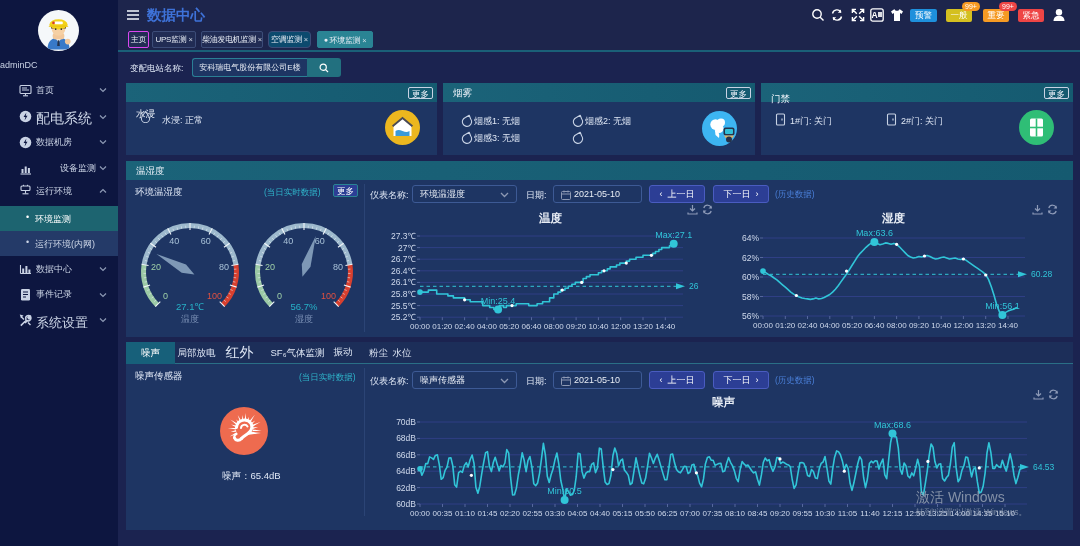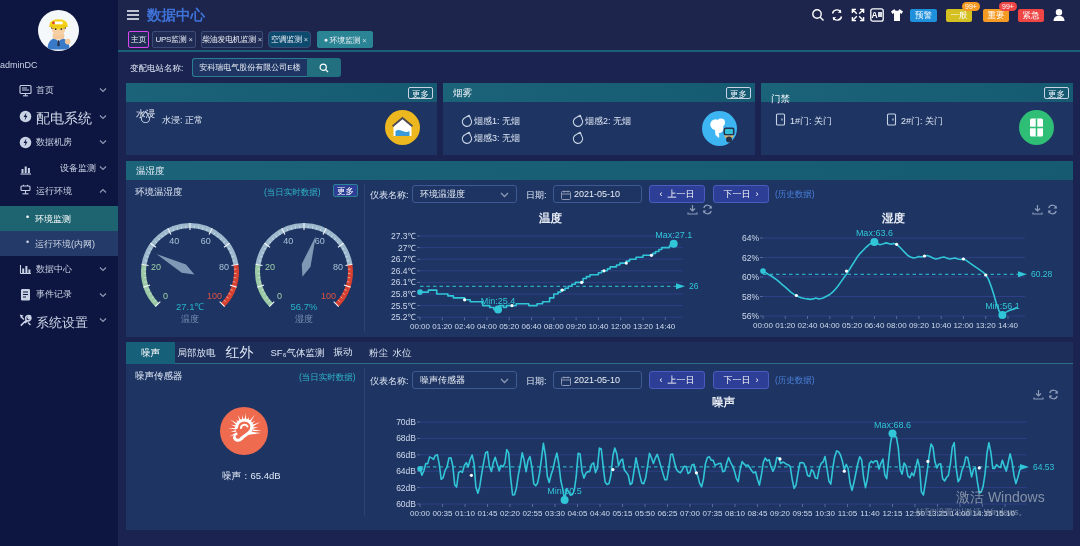--- a/index.html
+++ b/index.html
@@ -650,13 +650,13 @@
     <circle cx="412.0" cy="50.9" r="1.6" fill="#ffffff"></circle>
     <circle cx="476.3" cy="63.2" r="1.6" fill="#ffffff"></circle>
     <circle cx="559.9" cy="53.4" r="1.6" fill="#ffffff"></circle>
     <circle cx="611.3" cy="59.9" r="1.6" fill="#ffffff"></circle>
     <circle cx="524.5" cy="25.5" r="4" fill="#31c5d8"></circle>
     <text x="524.5" y="19.5" text-anchor="middle" font-size="9" fill="#31c5d8">Max:68.6</text>
     <circle cx="196.6" cy="91.9" r="4" fill="#31c5d8"></circle>
     <text x="196.6" y="85.9" text-anchor="middle" font-size="9" fill="#31c5d8">Min:60.5</text>
     <circle cx="52.0" cy="60.7" r="2.8" fill="#31c5d8"></circle>
   </svg>
-<div class="abs" style="left:916px;top:489px;font-size:14px;color:rgba(165,175,190,0.75);margin-left:40px;">激活 Windows</div>
+<div class="abs" style="left:916px;top:489px;font-size:14px;color:rgba(165,175,190,0.75);">激活 Windows</div>
 <div class="abs" style="left:916px;top:507px;font-size:8.5px;color:rgba(165,175,190,0.65);">转到"设置"以激活 Windows。</div>
 </body></html>

